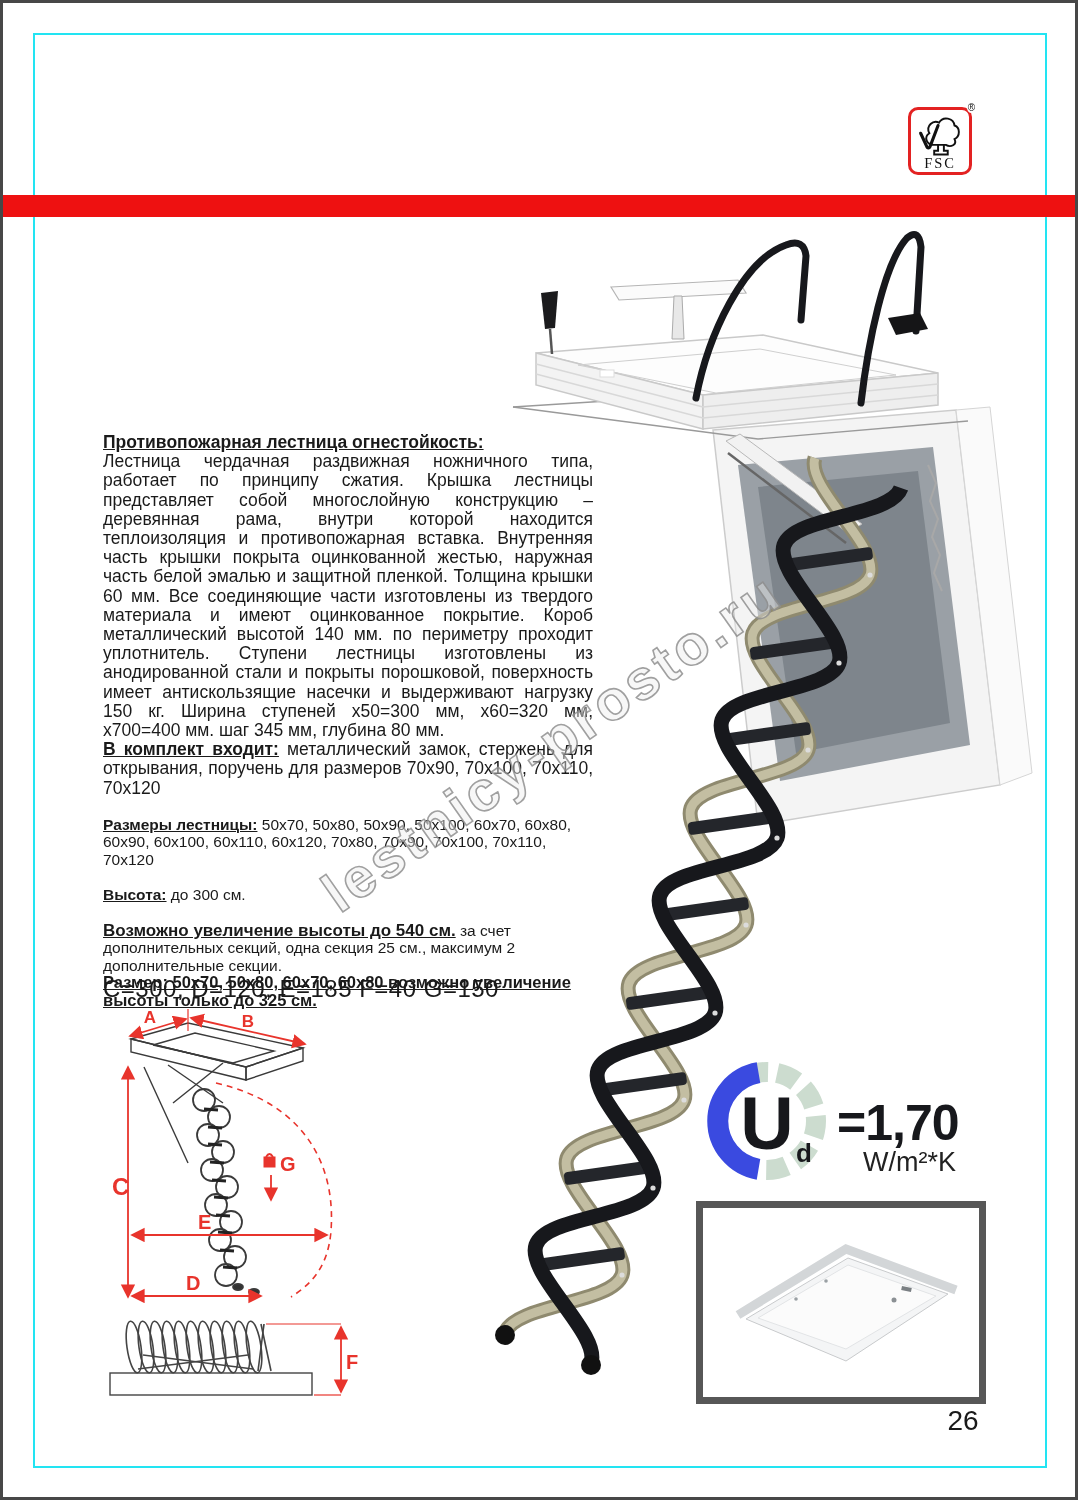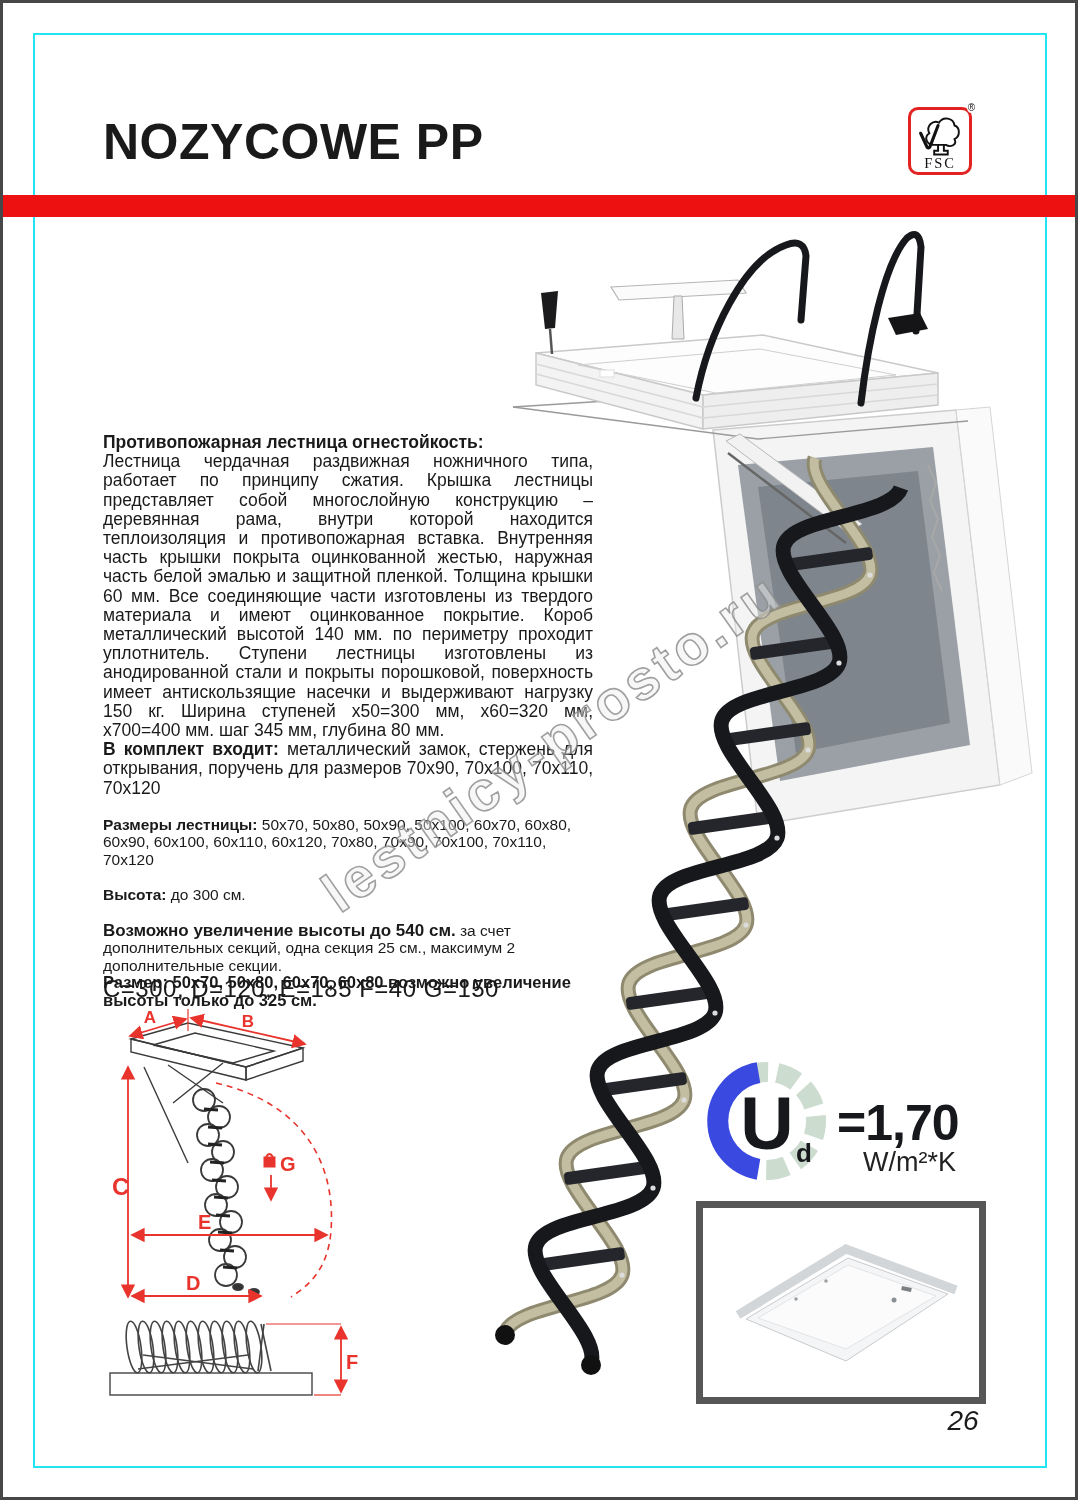--- a/index.html
+++ b/index.html
@@ -11,39 +11,38 @@
   .abs{position:absolute;}
   #cyan-frame{left:30px;top:30px;width:1010px;height:1431px;border:2px solid #22e4f2;pointer-events:none;}
   #red-stripe{left:0;top:192px;width:1078px;height:22px;background:#ee1111;}
   #title{left:100px;top:110px;font-size:50px;font-weight:bold;letter-spacing:.5px;white-space:nowrap;}
   
   #fsc{left:905px;top:104px;width:64px;height:68px;border:3px solid #e32222;border-radius:10px;background:#fff;box-sizing:border-box;}
   #fsc .reg{position:absolute;right:-7px;top:-8px;font-size:10px;color:#111;background:#fff;border-radius:50%;padding:0 1px;}
   #fsc svg{display:block;margin:1px auto 0;}
   
   #desc{left:100px;top:430px;width:490px;font-size:17.5px;line-height:19.2px;}
-  #desc .hb{font-weight:bold;}
+  #desc .hb{font-weight:bold;text-decoration:underline;}
   #desc .just{text-align:justify;}
   #desc .small{font-size:15.5px;line-height:17.5px;}
   #desc .gap{margin-top:18px;}
   #dims-line{left:100px;top:972px;font-size:24px;letter-spacing:.5px;}
-  #page-num{left:928px;top:1402px;width:64px;text-align:center;font-size:28px;font-style:italic;}
+  #page-num{left:928px;top:1402px;width:64px;text-align:center;font-size:28px;}
   
   #watermark{left:290px;top:555px;width:540px;height:390px;pointer-events:none;opacity:.85;}
   svg{overflow:visible;}
   .nopt{pointer-events:none;}
 </style>
 </head>
 <body>
 
 <div id="page">
 
   <div id="cyan-frame" class="abs"></div>
 
-  <div id="title" class="abs">NOZYCOWE PP</div>
 
   <div id="fsc" class="abs">
     <span class="reg">®</span>
     <svg width="58" height="60" viewBox="0 0 58 62">
       <path d="M 23,35 C 15,35 12,27 18,23 C 14,15 22,9 28,12 C 32,5 43,7 44,15 C 50,17 50,26 44,29 C 47,35 40,38 35,35 Z" fill="none" stroke="#111" stroke-width="2"></path>
       <path d="M 27,35 L 27,41 L 23,41 L 23,45 L 37,45 L 37,41 L 33,41 L 33,35" fill="none" stroke="#111" stroke-width="2"></path>
       <path d="M 9,23 L 15,36 C 16,39 18,39 19,36 L 27,15" fill="none" stroke="#111" stroke-width="3.2" stroke-linecap="round"></path>
       <text x="29" y="59" text-anchor="middle" font-family="Liberation Serif,serif" font-size="15" letter-spacing="2" fill="#111">FSC</text>
     </svg>
   </div>

